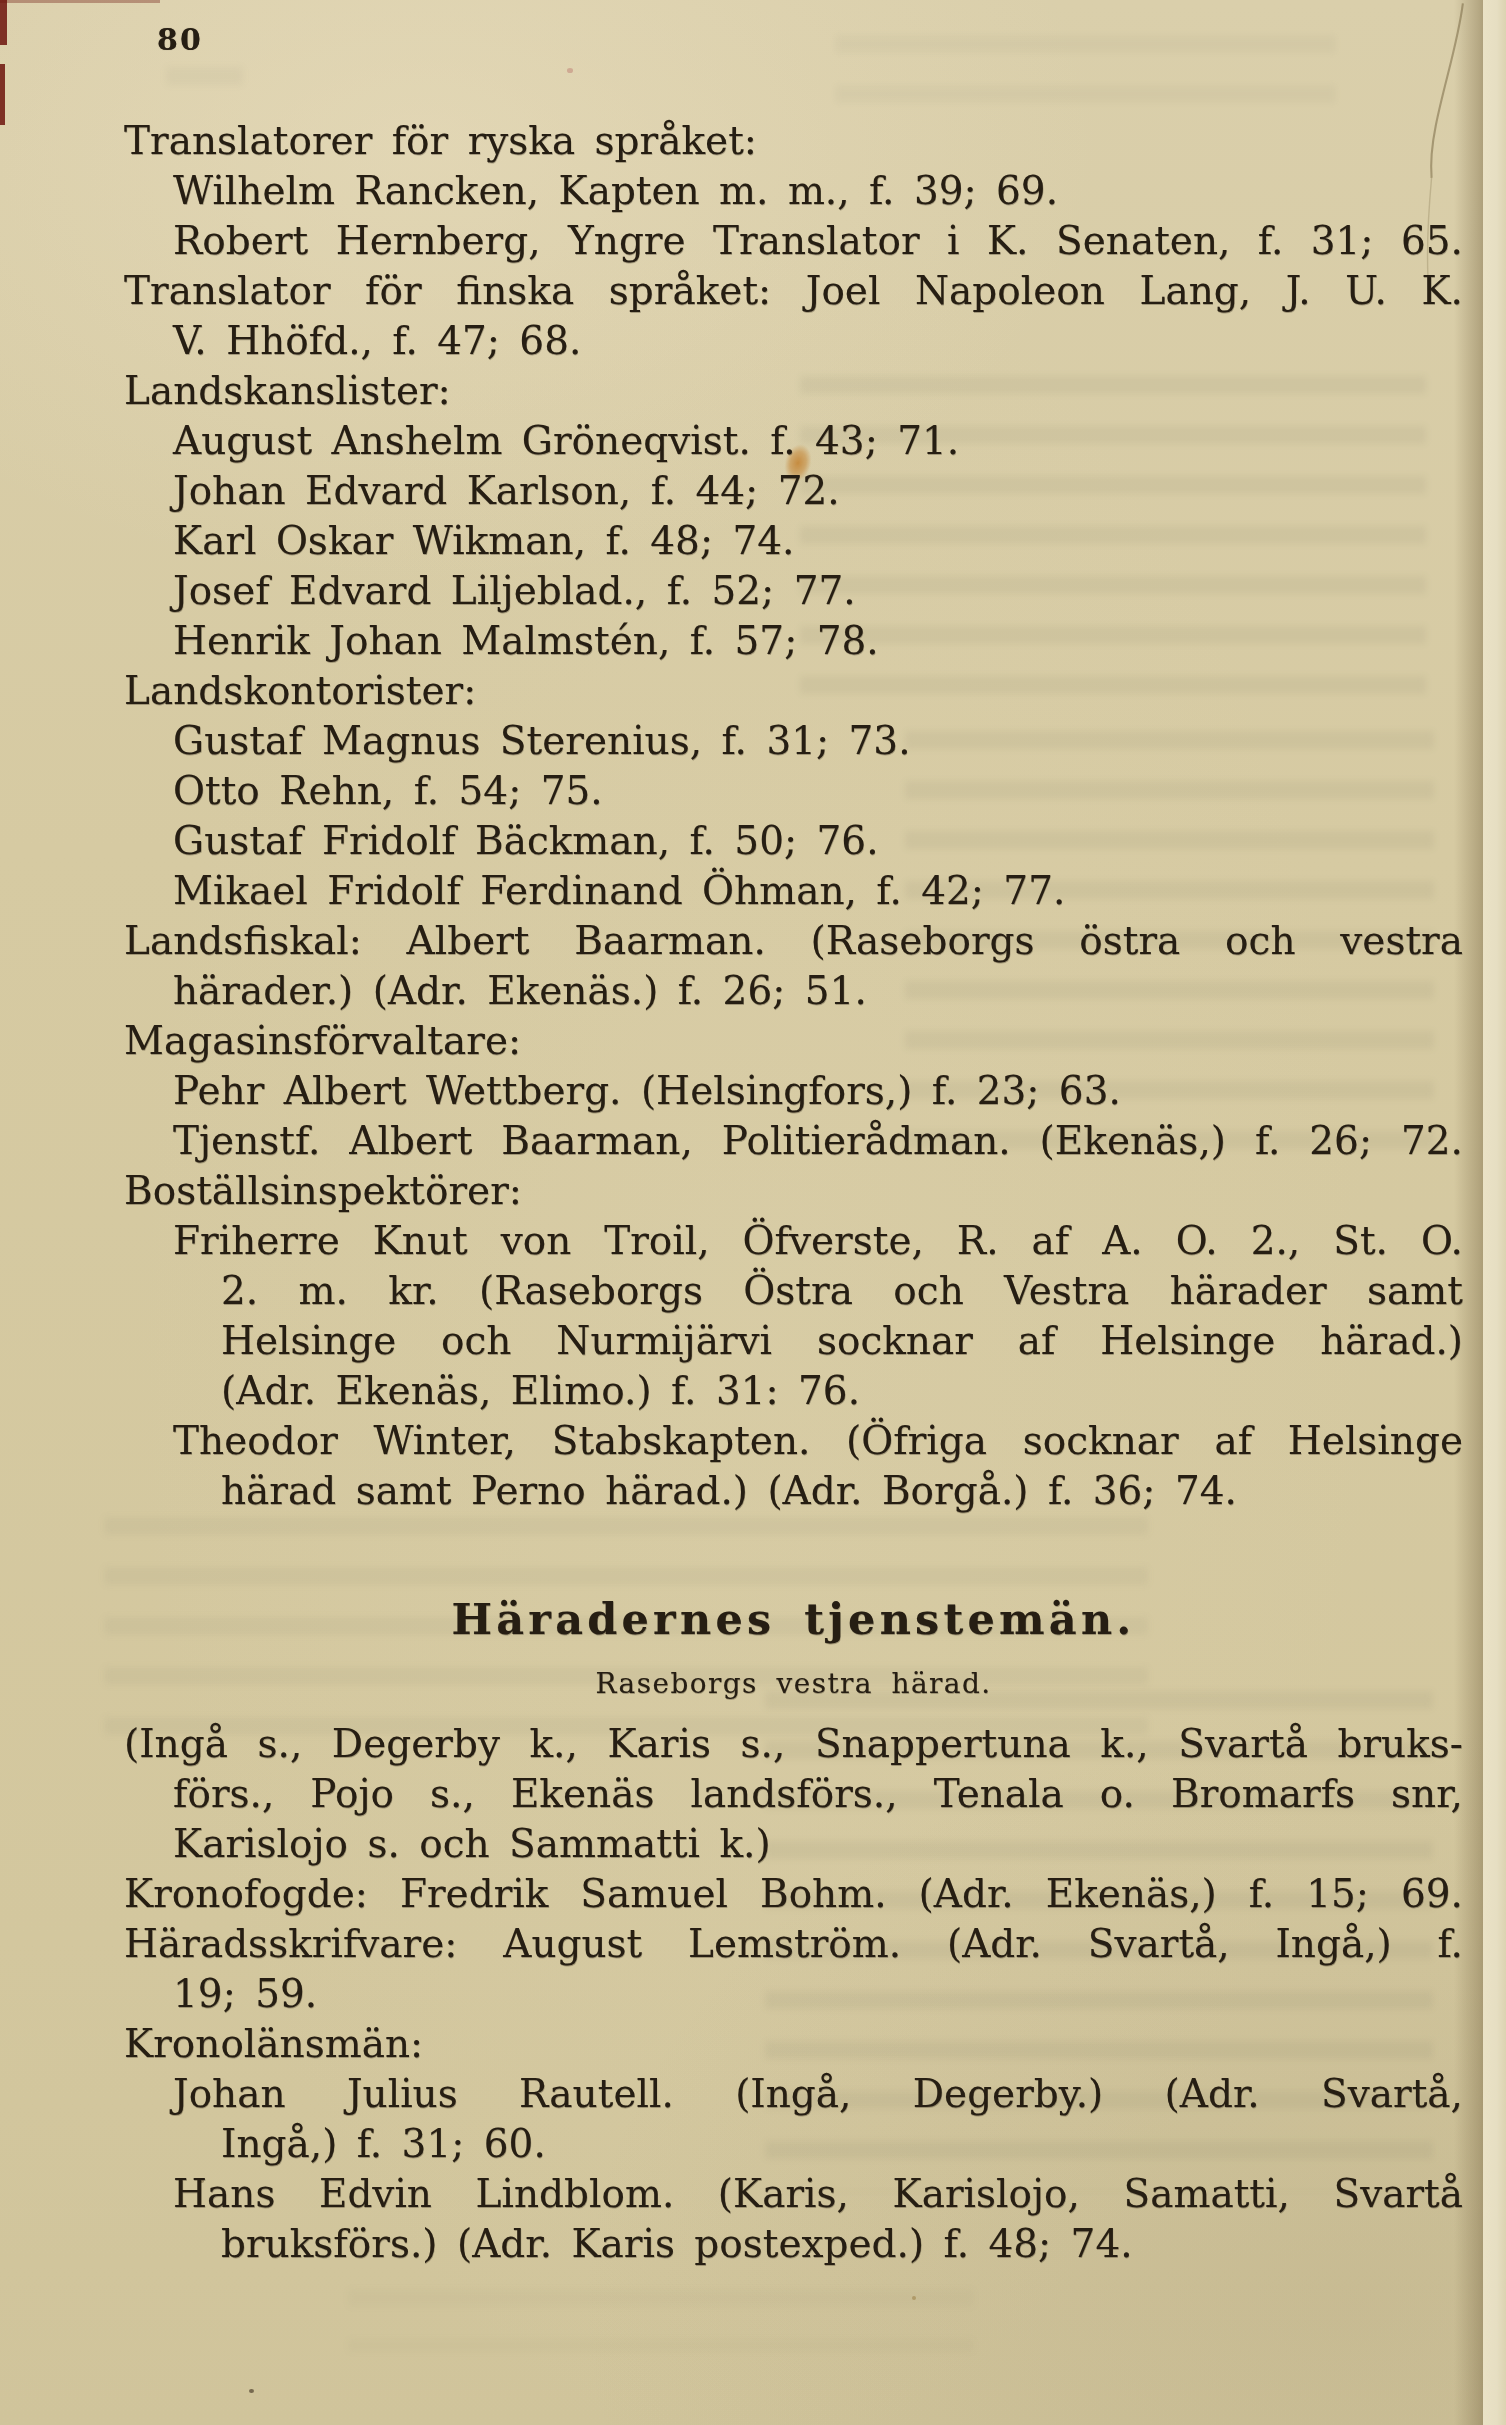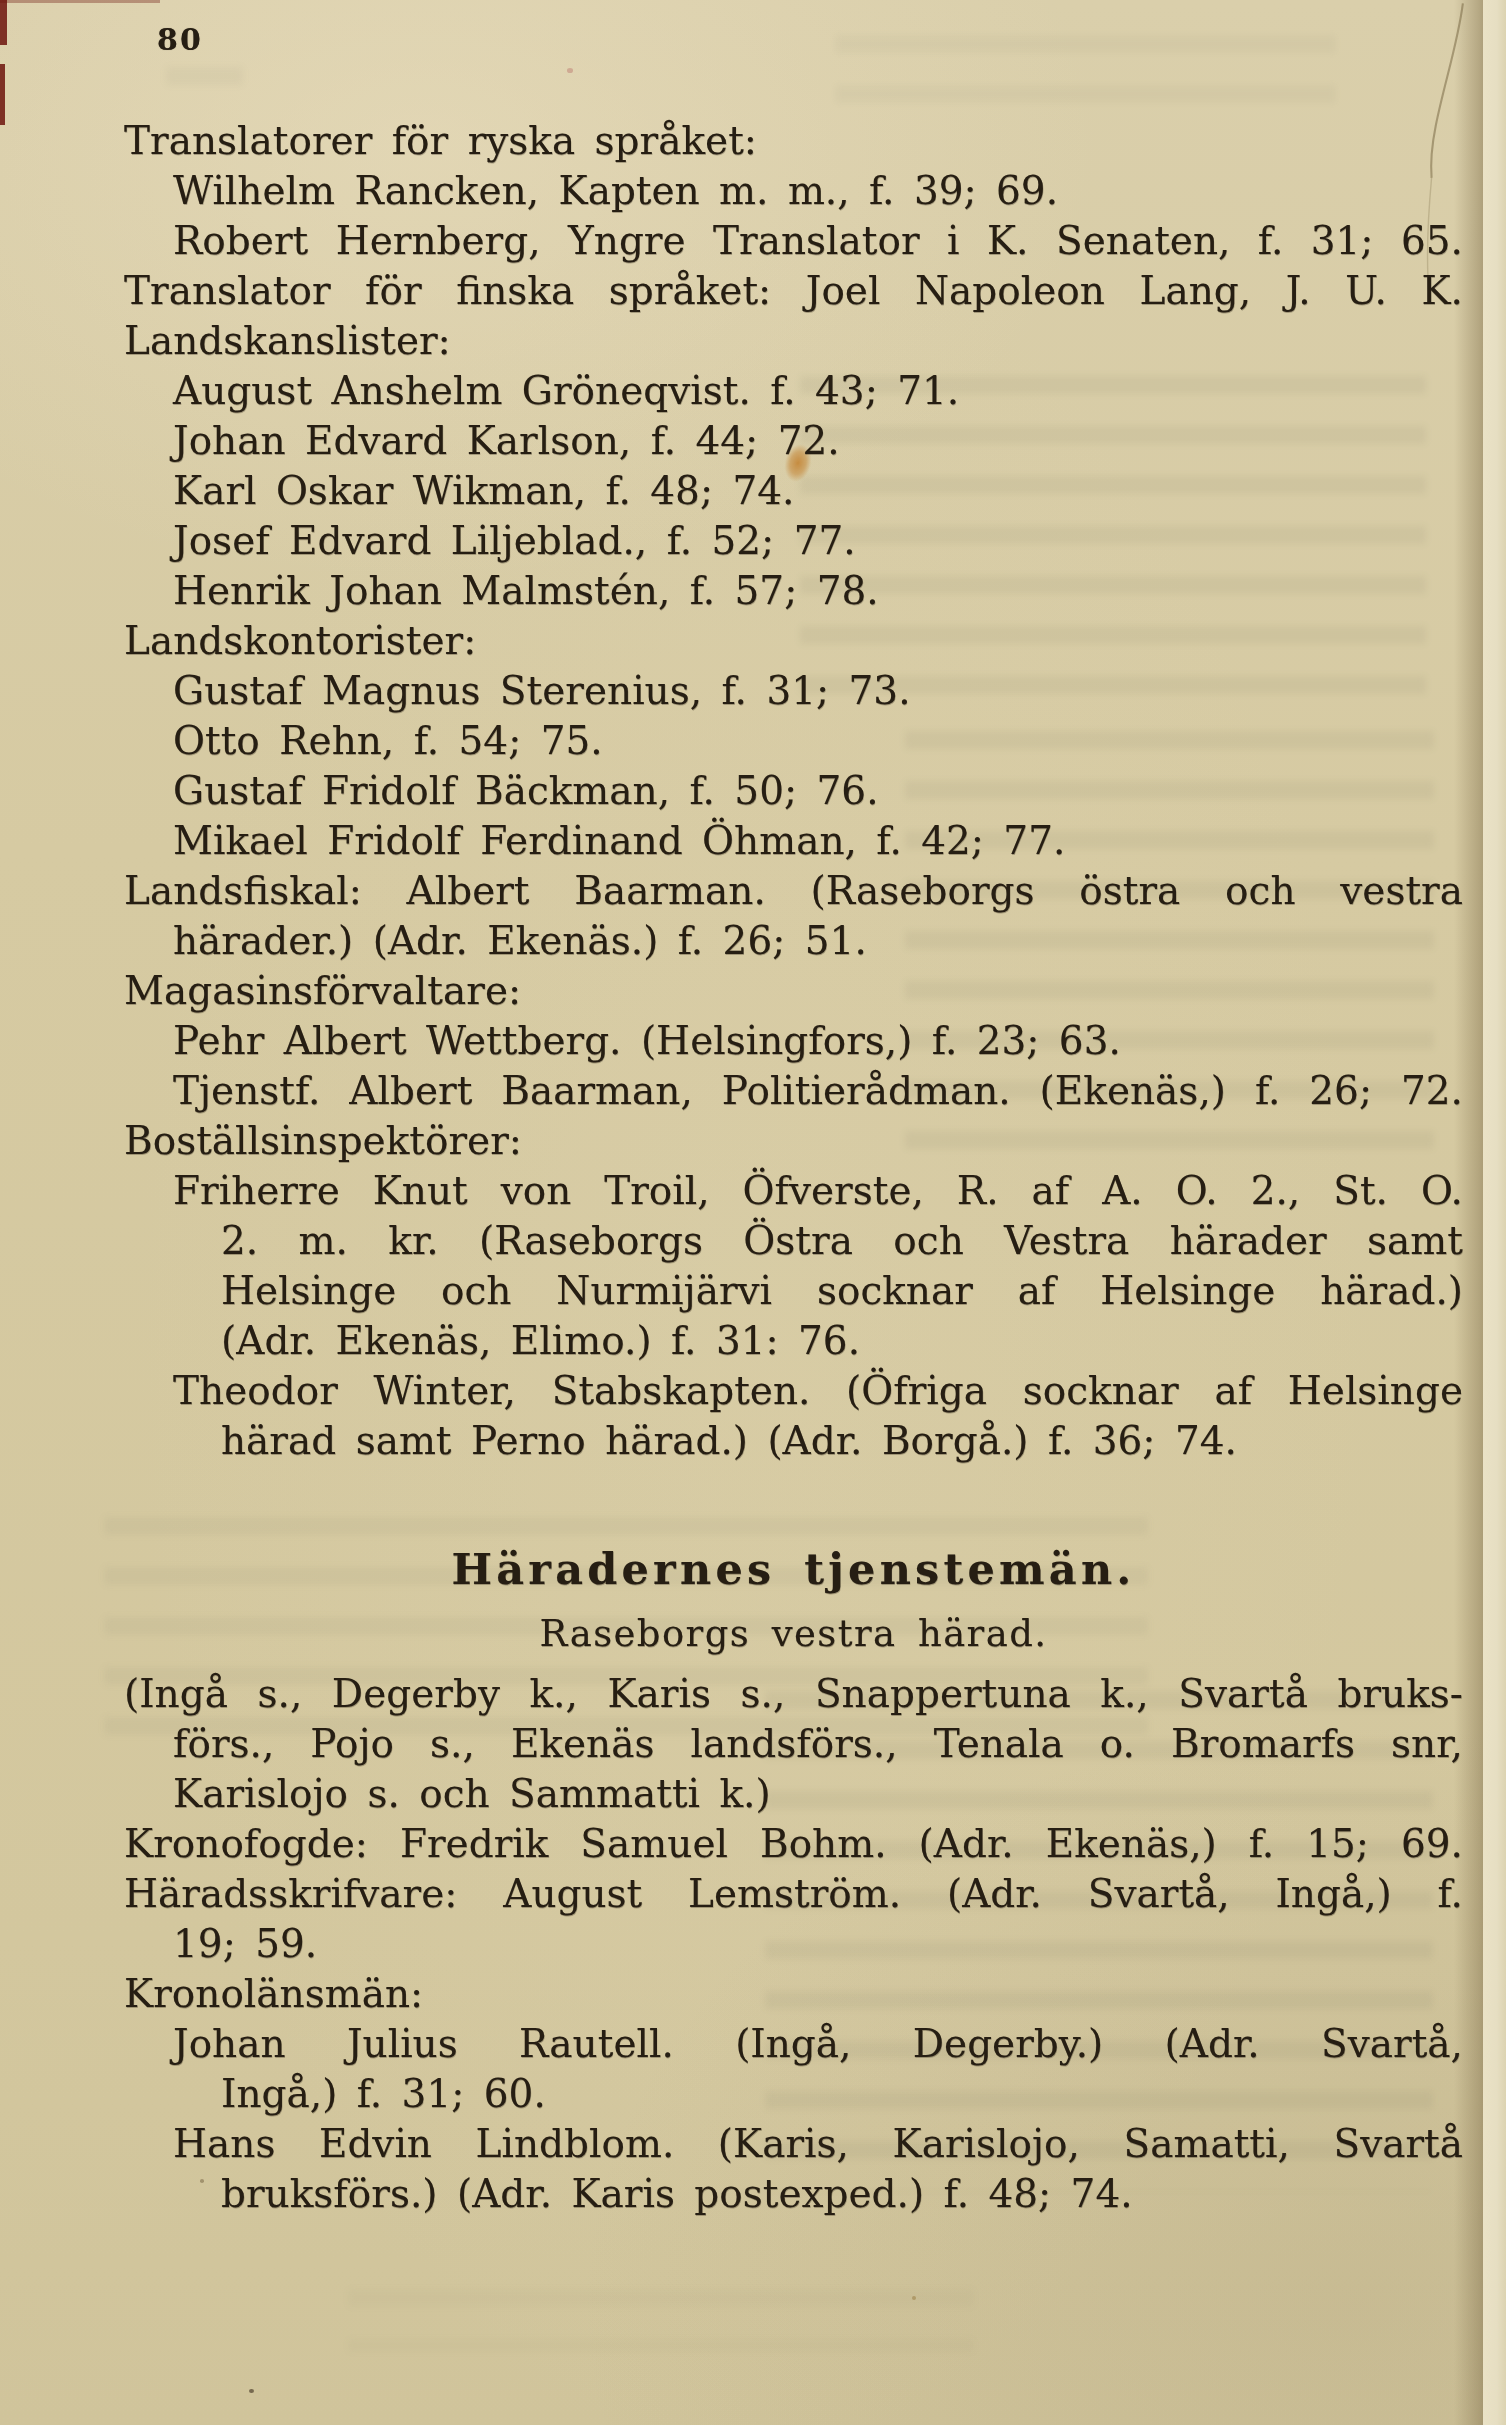--- a/index.html
+++ b/index.html
@@ -30,21 +30,21 @@
   .ln{word-spacing:7px;white-space:normal;}
   .entry{padding-left:49px;}
   .cont{padding-left:97px;}
   .fill{text-align:justify;text-align-last:justify;word-spacing:normal;}
   .heading1{
     margin-top:75px;text-align:left;text-align-last:center;
     font-weight:bold;font-size:43px;line-height:56px;letter-spacing:4.2px;word-spacing:9.7px;
   }
   .heading2{
     margin-top:9.7px;margin-bottom:9px;text-align:center;text-align-last:center;
-    font-size:37px;line-height:53px;letter-spacing:1.4px;word-spacing:8.3px;
+    font-size:28px;line-height:53px;letter-spacing:1.4px;word-spacing:8.3px;
   }
   
   .ghost{
     position:absolute;
     background:repeating-linear-gradient(180deg,
       rgba(118,118,94,.13) 0 18px, rgba(118,118,94,0) 18px 50px);
     filter:blur(3.5px);
     opacity:.75;
   }
   .edge-seam{
@@ -97,20 +97,21 @@
   <div class="speck" style="left:912px;top:2296px;width:4.2px;height:4.2px;background:rgba(150,120,60,.5);"></div>
   <div class="speck" style="left:200px;top:2179px;width:4.2px;height:3.5px;background:rgba(90,70,40,.4);"></div>
 
   <div class="page-number">80</div>
 
   <div class="text-block" id="text-block">
       <div class="ln flush">Translatorer för ryska språket:</div>
       <div class="ln entry">Wilhelm Rancken, Kapten m. m., f. 39; 69.</div>
       <div class="ln entry fill">Robert Hernberg, Yngre Translator i K. Senaten, f. 31; 65.</div>
       <div class="ln flush fill">Translator för finska språket: Joel Napoleon Lang, J. U. K.</div>
+      <div class="ln entry">V. Hhöfd., f. 47; 68.</div>
       <div class="ln flush">Landskanslister:</div>
       <div class="ln entry">August Anshelm Gröneqvist. f. 43; 71.</div>
       <div class="ln entry">Johan Edvard Karlson, f. 44; 72.</div>
       <div class="ln entry">Karl Oskar Wikman, f. 48; 74.</div>
       <div class="ln entry">Josef Edvard Liljeblad., f. 52; 77.</div>
       <div class="ln entry">Henrik Johan Malmstén, f. 57; 78.</div>
       <div class="ln flush">Landskontorister:</div>
       <div class="ln entry">Gustaf Magnus Sterenius, f. 31; 73.</div>
       <div class="ln entry">Otto Rehn, f. 54; 75.</div>
       <div class="ln entry">Gustaf Fridolf Bäckman, f. 50; 76.</div>

